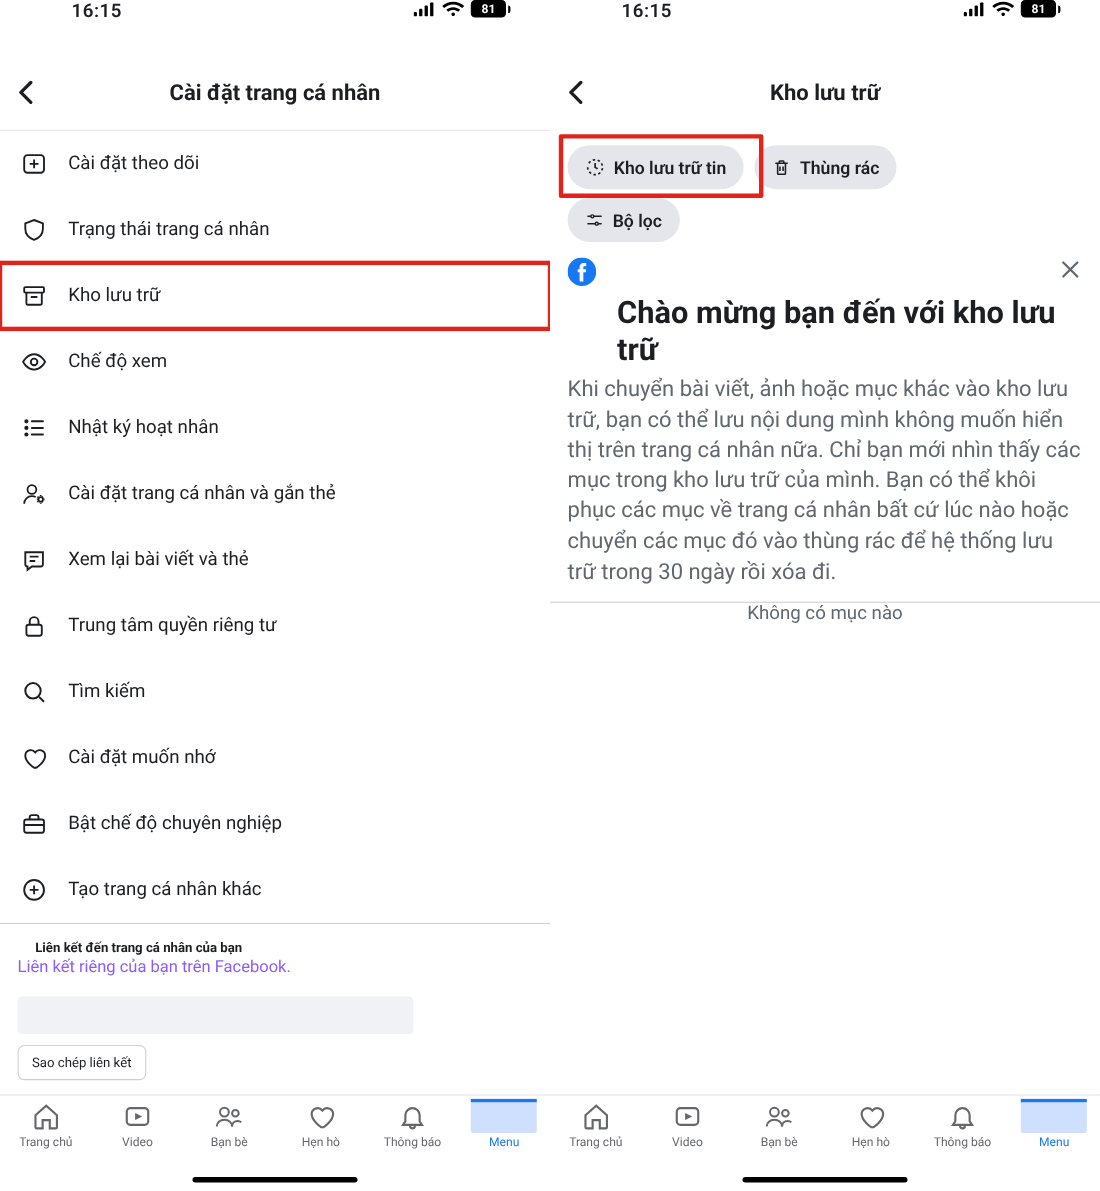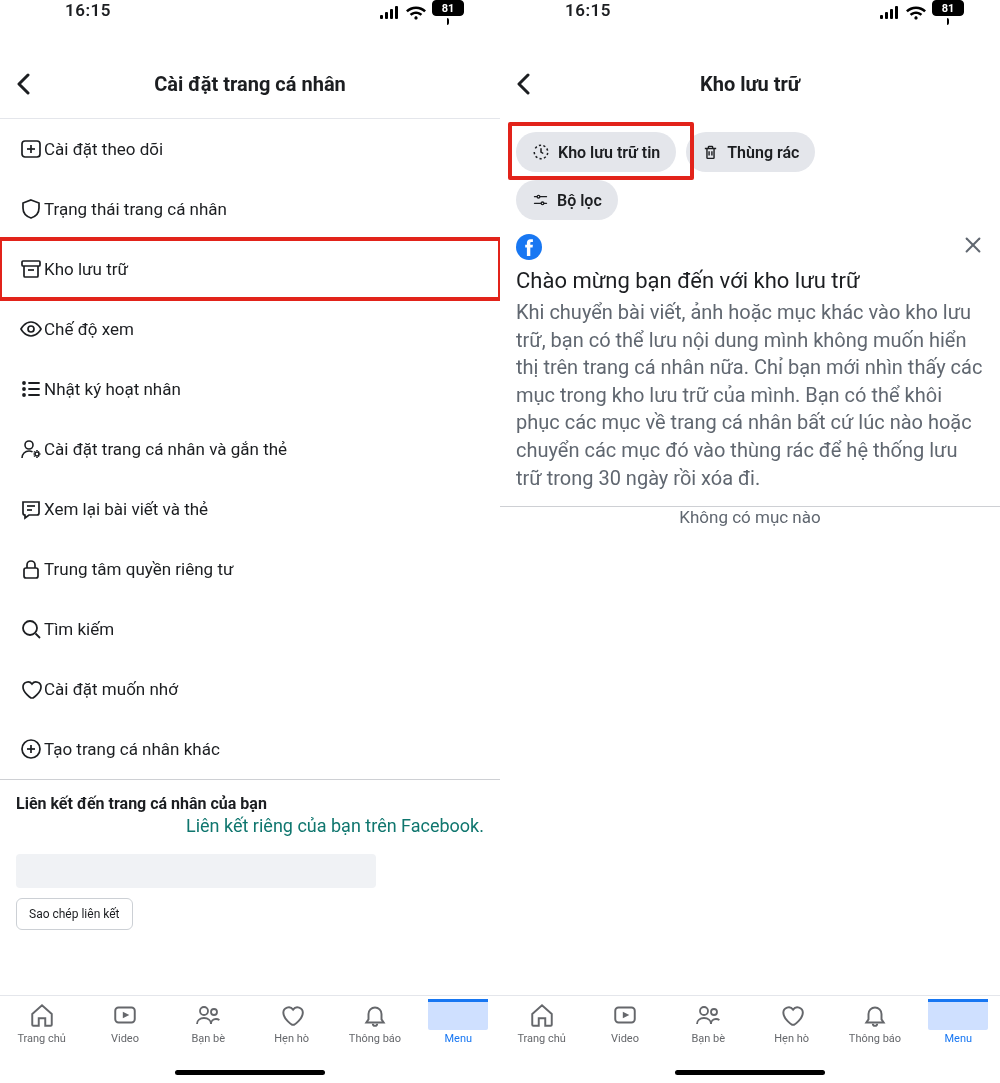--- a/index.html
+++ b/index.html
@@ -38,21 +38,20 @@
   }
   .status-right {
     display: flex;
     align-items: center;
     gap: 6px;
   }
   .battery {
     display: inline-flex;
     align-items: center;
     gap: 2px;
-    flex-direction: column;
   }
   .battery-body {
     position: relative;
     width: 32px;
     height: 16px;
     border: 1.5px solid #000;
     border-radius: 4px;
     background: #000;
     color: #fff;
     font-size: 11px;
@@ -91,32 +90,33 @@
   .app-header .spacer { width: 38px; }
   .divider { height: 1px; background: #e4e6eb; }
   
   .list {
     flex: 1;
     overflow: hidden;
   }
   .row {
     display: flex;
     align-items: center;
+    gap: 18px;
     height: 60px;
     padding: 0 18px;
     font-size: 17px;
   }
   .row .icon { width: 26px; display:flex; justify-content:center; }
   .row.highlight {
     outline: 4px solid #e2231a;
     outline-offset: -2px;
   }
   .section-block { padding: 14px 16px 10px; }
-  .section-title { font-weight: 700; font-size: 16px; }
-  .section-sub { font-size: 18px; color: #0f766e; margin-top: 2px; text-align: right; }
+  .section-title { font-weight: 700; font-size: 12px; margin-left: 16px; }
+  .section-sub { font-size: 15px; color: #8b5cf6; margin-top: 2px; }
   .link-field {
     margin: 8px 16px 10px;
     height: 34px;
     background: #f0f2f5;
     border-radius: 4px;
     max-width:360px;
   }
   .copy-btn {
     margin: 0 16px;
     display: inline-flex;
@@ -159,21 +159,21 @@
   }
   .info-card .fb-icon {
     position: relative;
     display:inline-block;
   }
   .info-close {
     position: absolute;
     right: 16px;
     top: 0px;
   }
-  .info-title { font-weight: 400; font-size: 22px; margin-top: 4px; }
+  .info-title { font-weight: 700; font-size: 28px; margin-top: 4px; margin-left: 45px; }
   .info-body { font-size: 20px; line-height: 1.38; color: #606770; margin-top: 6px; }
   .empty {
     flex:1;
     display:flex;
     align-items:flex-start;
     justify-content:center;
     color:#606770;
     font-size:17px;
   }
   
@@ -347,20 +347,30 @@
           </span>
         <span>Tìm kiếm</span>
       </div>
       <div class="row">
         <span class="icon">
             <svg width="24" height="24" viewBox="0 0 24 24" fill="none" stroke="#1c1e21" stroke-width="1.7">
               <path d="M12 21s-8-5.2-8-11a5 5 0 019-3 5 5 0 019 3c0 5.8-8 11-8 11z"></path>
             </svg>
           </span>
         <span>Cài đặt muốn nhớ</span>
+      </div>
+      <div class="row">
+        <span class="icon">
+            <svg width="24" height="24" viewBox="0 0 24 24" fill="none" stroke="#1c1e21" stroke-width="1.7">
+              <rect x="3" y="8" width="18" height="12" rx="2"></rect>
+              <path d="M8 8V6a2 2 0 012-2h4a2 2 0 012 2v2"></path>
+              <line x1="3" y1="13" x2="21" y2="13"></line>
+            </svg>
+          </span>
+        <span>Bật chế độ chuyên nghiệp</span>
       </div>
       <div class="row">
         <span class="icon">
             <svg width="24" height="24" viewBox="0 0 24 24" fill="none" stroke="#1c1e21" stroke-width="1.7">
               <circle cx="12" cy="12" r="9"></circle>
               <line x1="12" y1="8" x2="12" y2="16"></line>
               <line x1="8" y1="12" x2="16" y2="12"></line>
             </svg>
           </span>
         <span>Tạo trang cá nhân khác</span>

